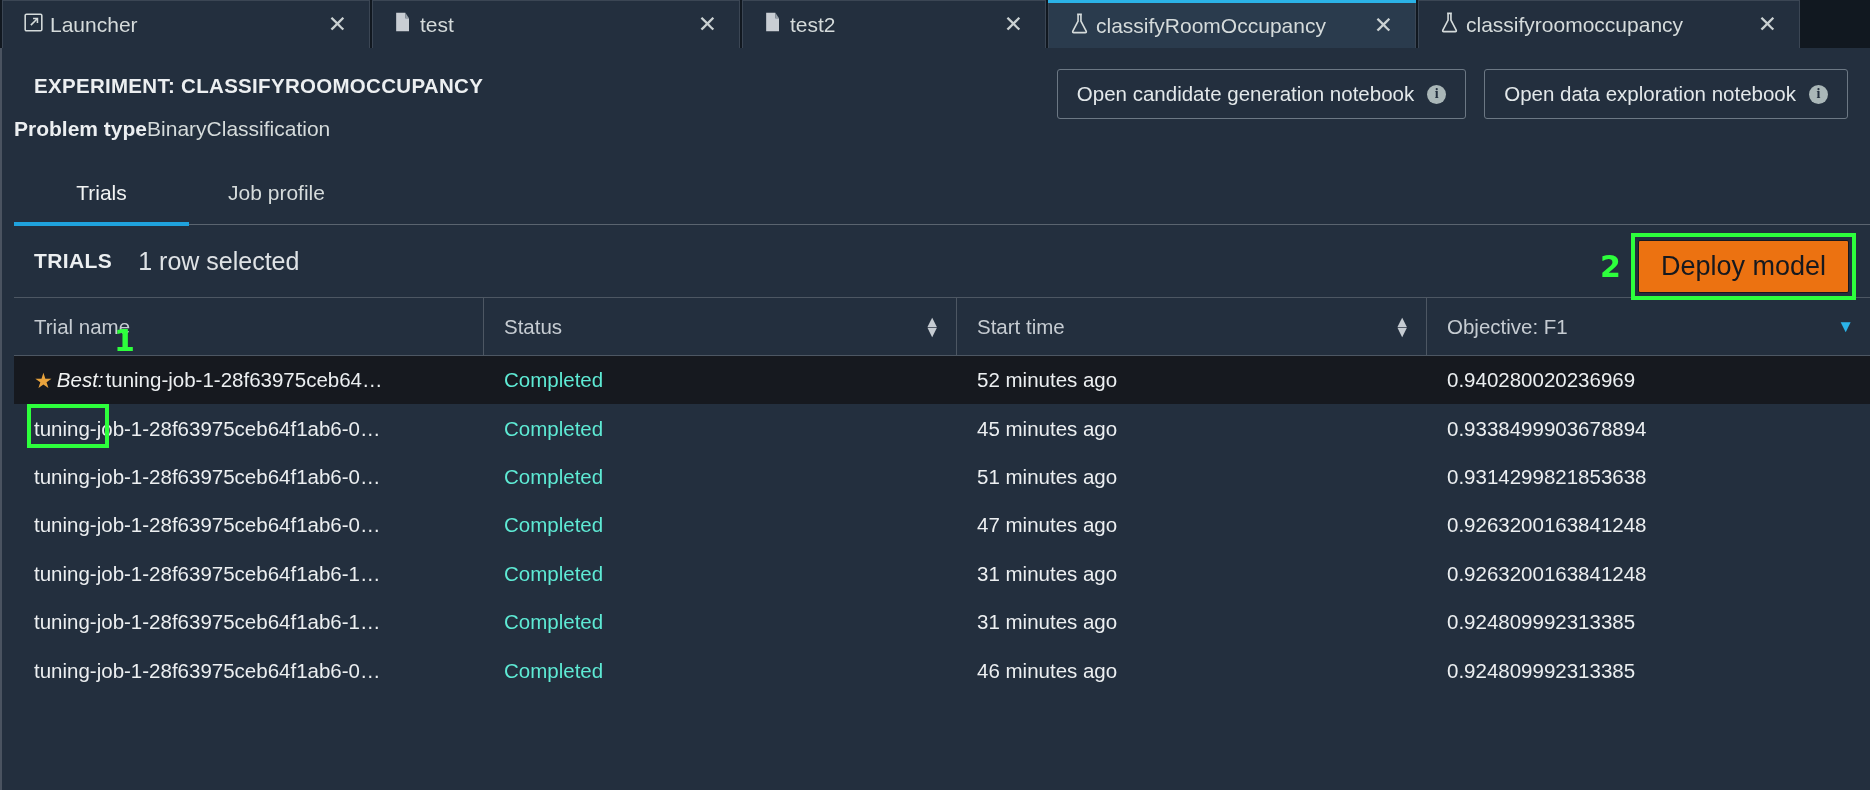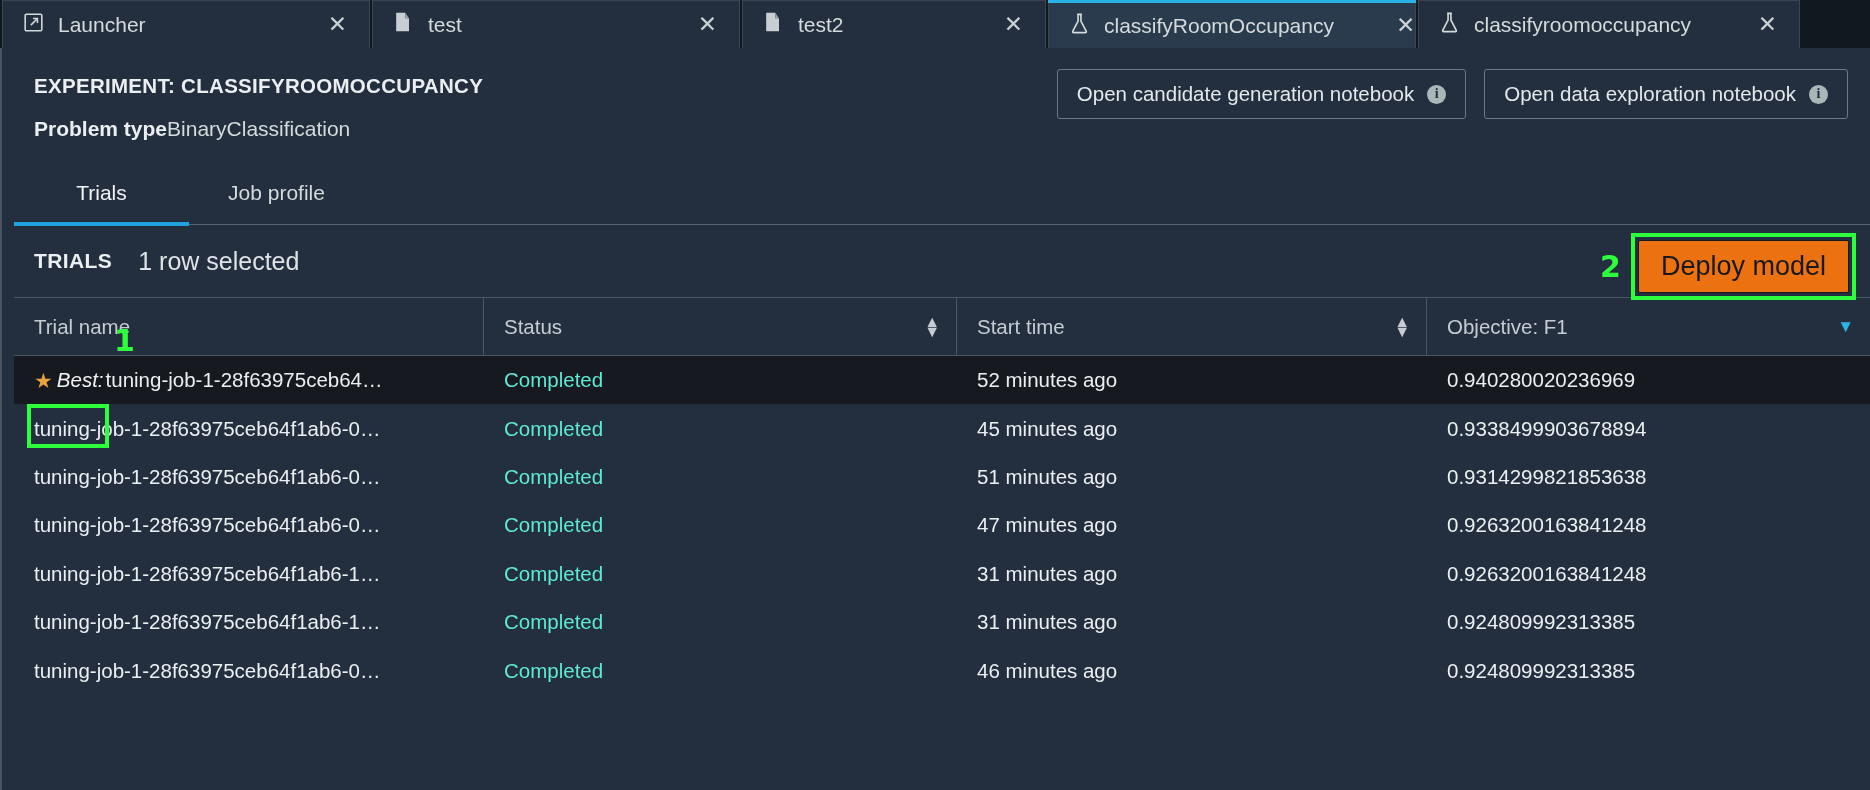--- a/index.html
+++ b/index.html
@@ -15,21 +15,21 @@
     display: flex;
     align-items: stretch;
     height: 48px;
     background: #111820;
     padding-left: 2px;
   }
   .tab {
     position: relative;
     display: flex;
     align-items: center;
-    gap: 14px;
+    gap: 6px;
     padding: 0 22px 0 20px;
     background: #232f3e;
     border: 1px solid #3b4654;
     border-bottom: none;
     margin-right: 2px;
     color: #d5dbdb;
     font-size: 21px;
     min-width: 0;
   }
   .tab .tab-title { white-space: nowrap; }
@@ -72,21 +72,20 @@
 
   .head-area { position: relative; padding: 26px 0 0 0; }
   .exp-title {
     color: #eceff1;
     font-size: 20.5px;
     font-weight: bold;
     letter-spacing: .3px;
     margin-left: 20px;
   }
   .problem-line {
-    margin-left: 20px;
     margin-top: 19px;
     font-size: 21px;
     color: #d5dbdb;
   }
   .problem-line b { color: #eceff1; font-weight: bold; }
 
   .head-buttons {
     position: absolute;
     top: 21px;
     right: 22px;

